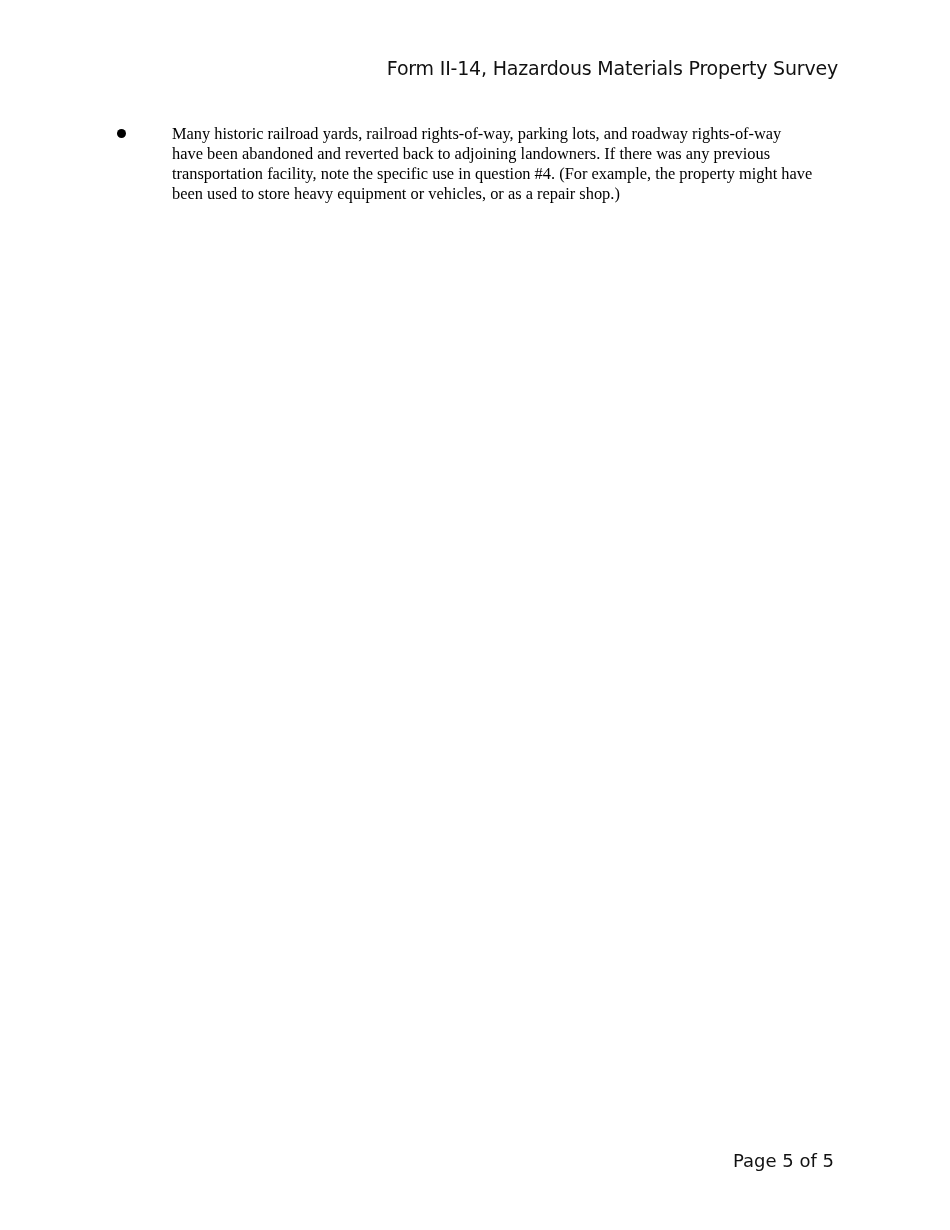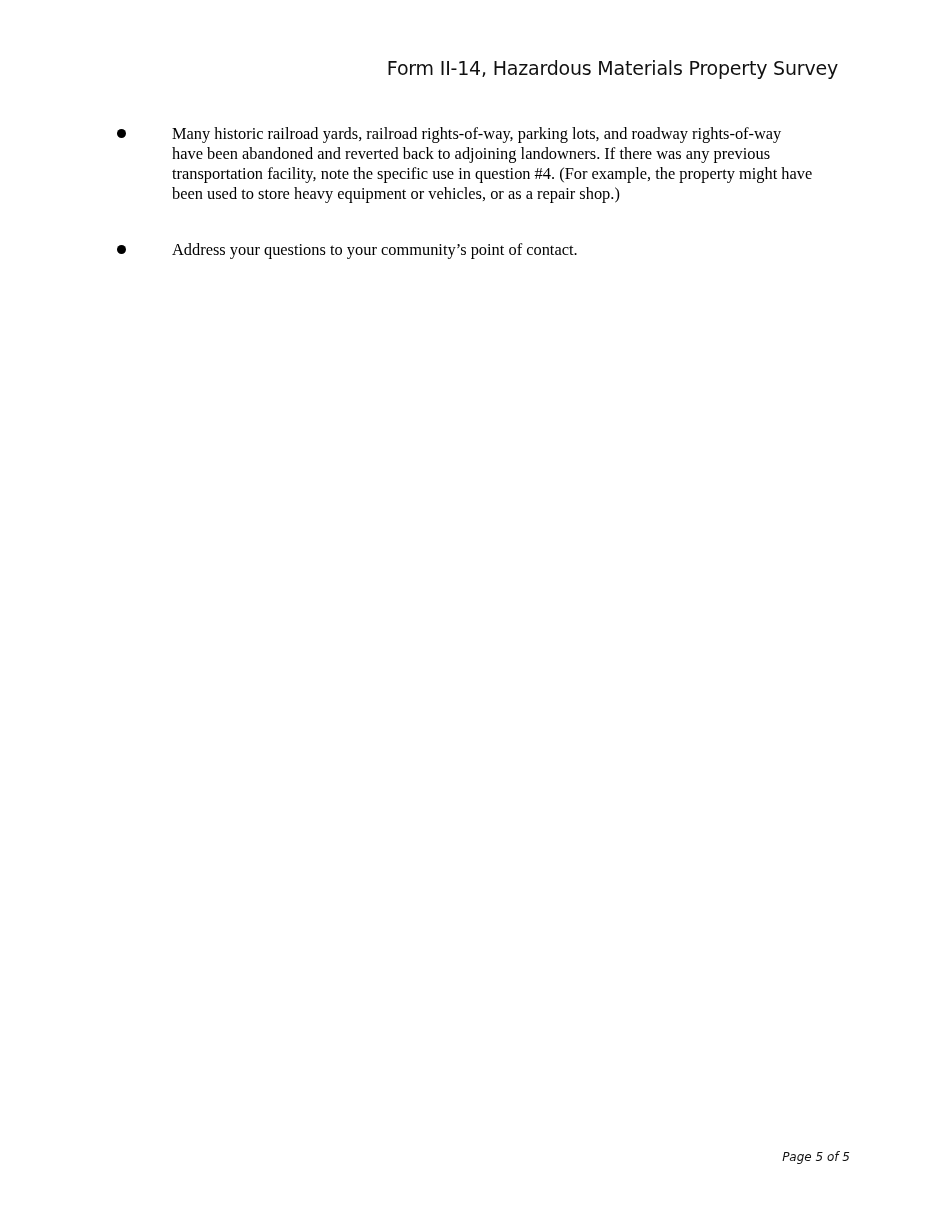--- a/index.html
+++ b/index.html
@@ -3,24 +3,23 @@
 <meta charset="utf-8">
 <style>
   html, body { margin: 0; padding: 0; background: #ffffff; }
   body { width: 950px; height: 1230px; position: relative; overflow: hidden; }
   .header {
     position: absolute; right: 112px; top: 57px;
     font-family: "DejaVu Sans", sans-serif; font-size: 19px; color: #111;
     letter-spacing: -0.2px; white-space: nowrap; margin-left: 16px;
   }
   .footer {
-    position: absolute; right: 100px; top: 1150px;
-    font-family: "DejaVu Sans", sans-serif; font-size: 12px; color: #111;
+    position: absolute; right: 116px; top: 1150px;
+    font-family: "DejaVu Sans", sans-serif; font-size: 18px; color: #111;
     white-space: nowrap;
-    font-style: italic;
   }
   .bullets { position: absolute; left: 110px; top: 120px; width: 700px; margin: 4px; padding: 0; list-style: none; }
   .bullet-item { position: relative; padding-left: 58px; margin-bottom: 36px; }
   .bullet-dot {
     position: absolute; left: 3px; top: 5px;
     width: 9px; height: 9px; border-radius: 50%; background: #000;
   }
   .bullet-text {
     font-family: "Liberation Serif", serif; font-size: 16.4px; line-height: 20px; color: #000;
     display: block;
@@ -30,19 +29,15 @@
 </head>
 <body>
 
 <div class="header">Form II-14, Hazardous Materials Property Survey</div>
 
 <ul class="bullets">
   <li class="bullet-item first">
     <span class="bullet-dot"></span>
     <span class="bullet-text">Many historic railroad yards, railroad rights-of-way, parking lots, and roadway rights-of-way have been abandoned and reverted back to adjoining landowners.  If there was any previous transportation facility, note the specific use in question #4.  (For example, the property might have been used to store heavy equipment or vehicles, or as a repair shop.)</span>
   </li>
-  <li class="bullet-item">
-    <span class="bullet-dot"></span>
-    <span class="bullet-text">Address your questions to your community’s point of contact.</span>
-  </li>
 </ul>
 
 <div class="footer">Page 5 of 5</div>
 
 </body></html>

